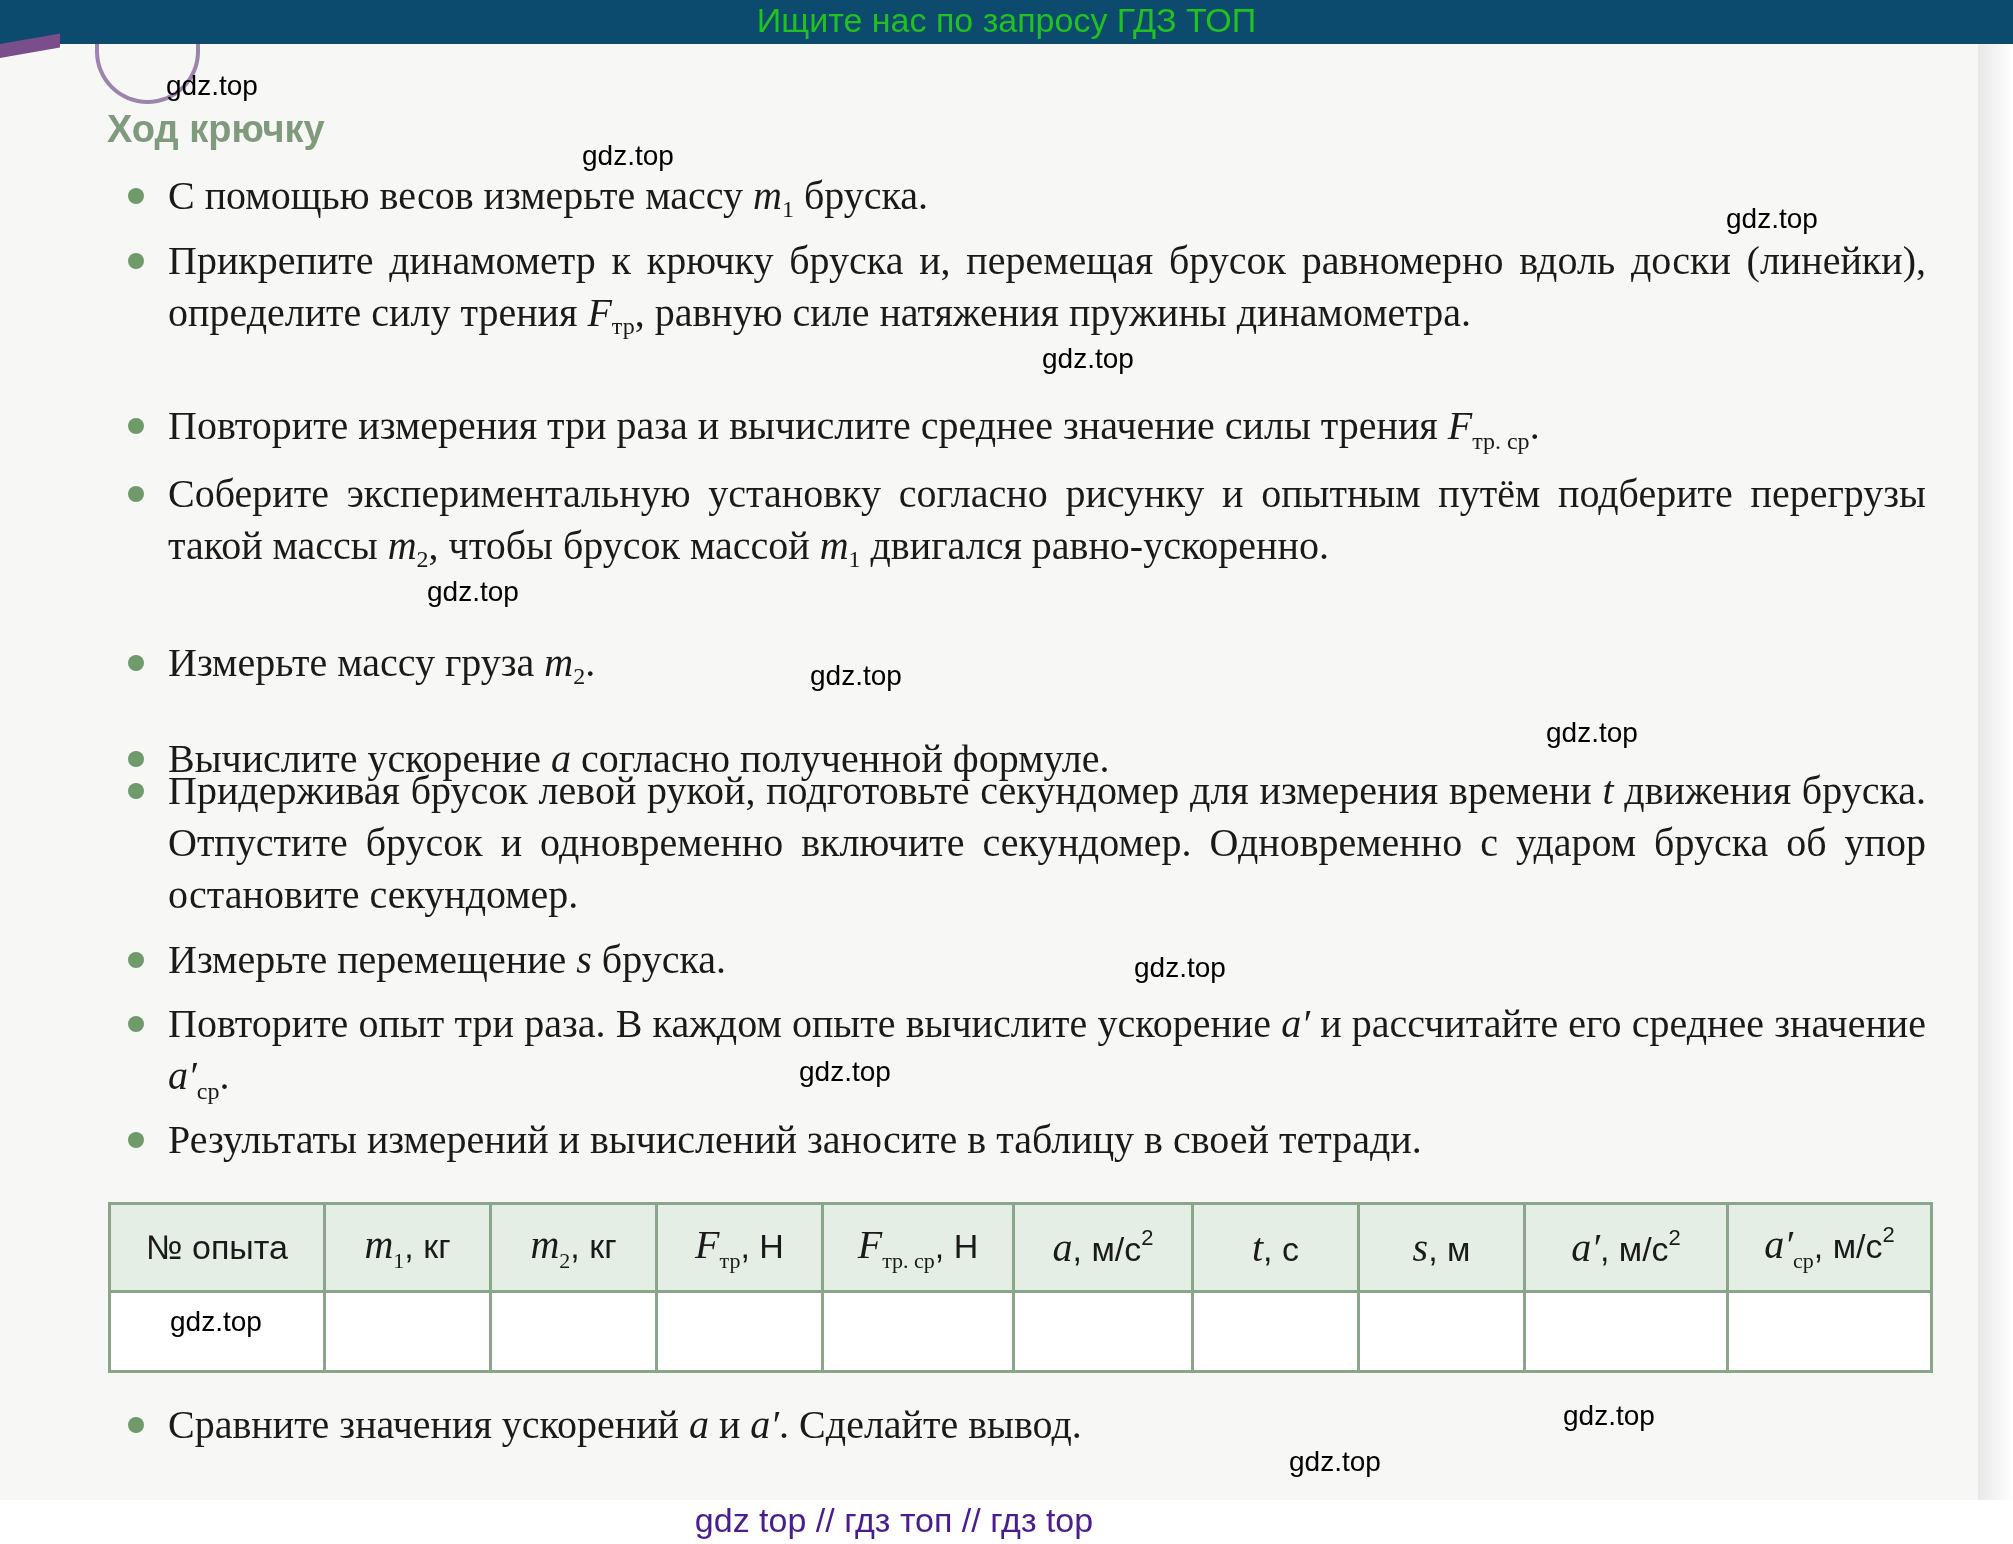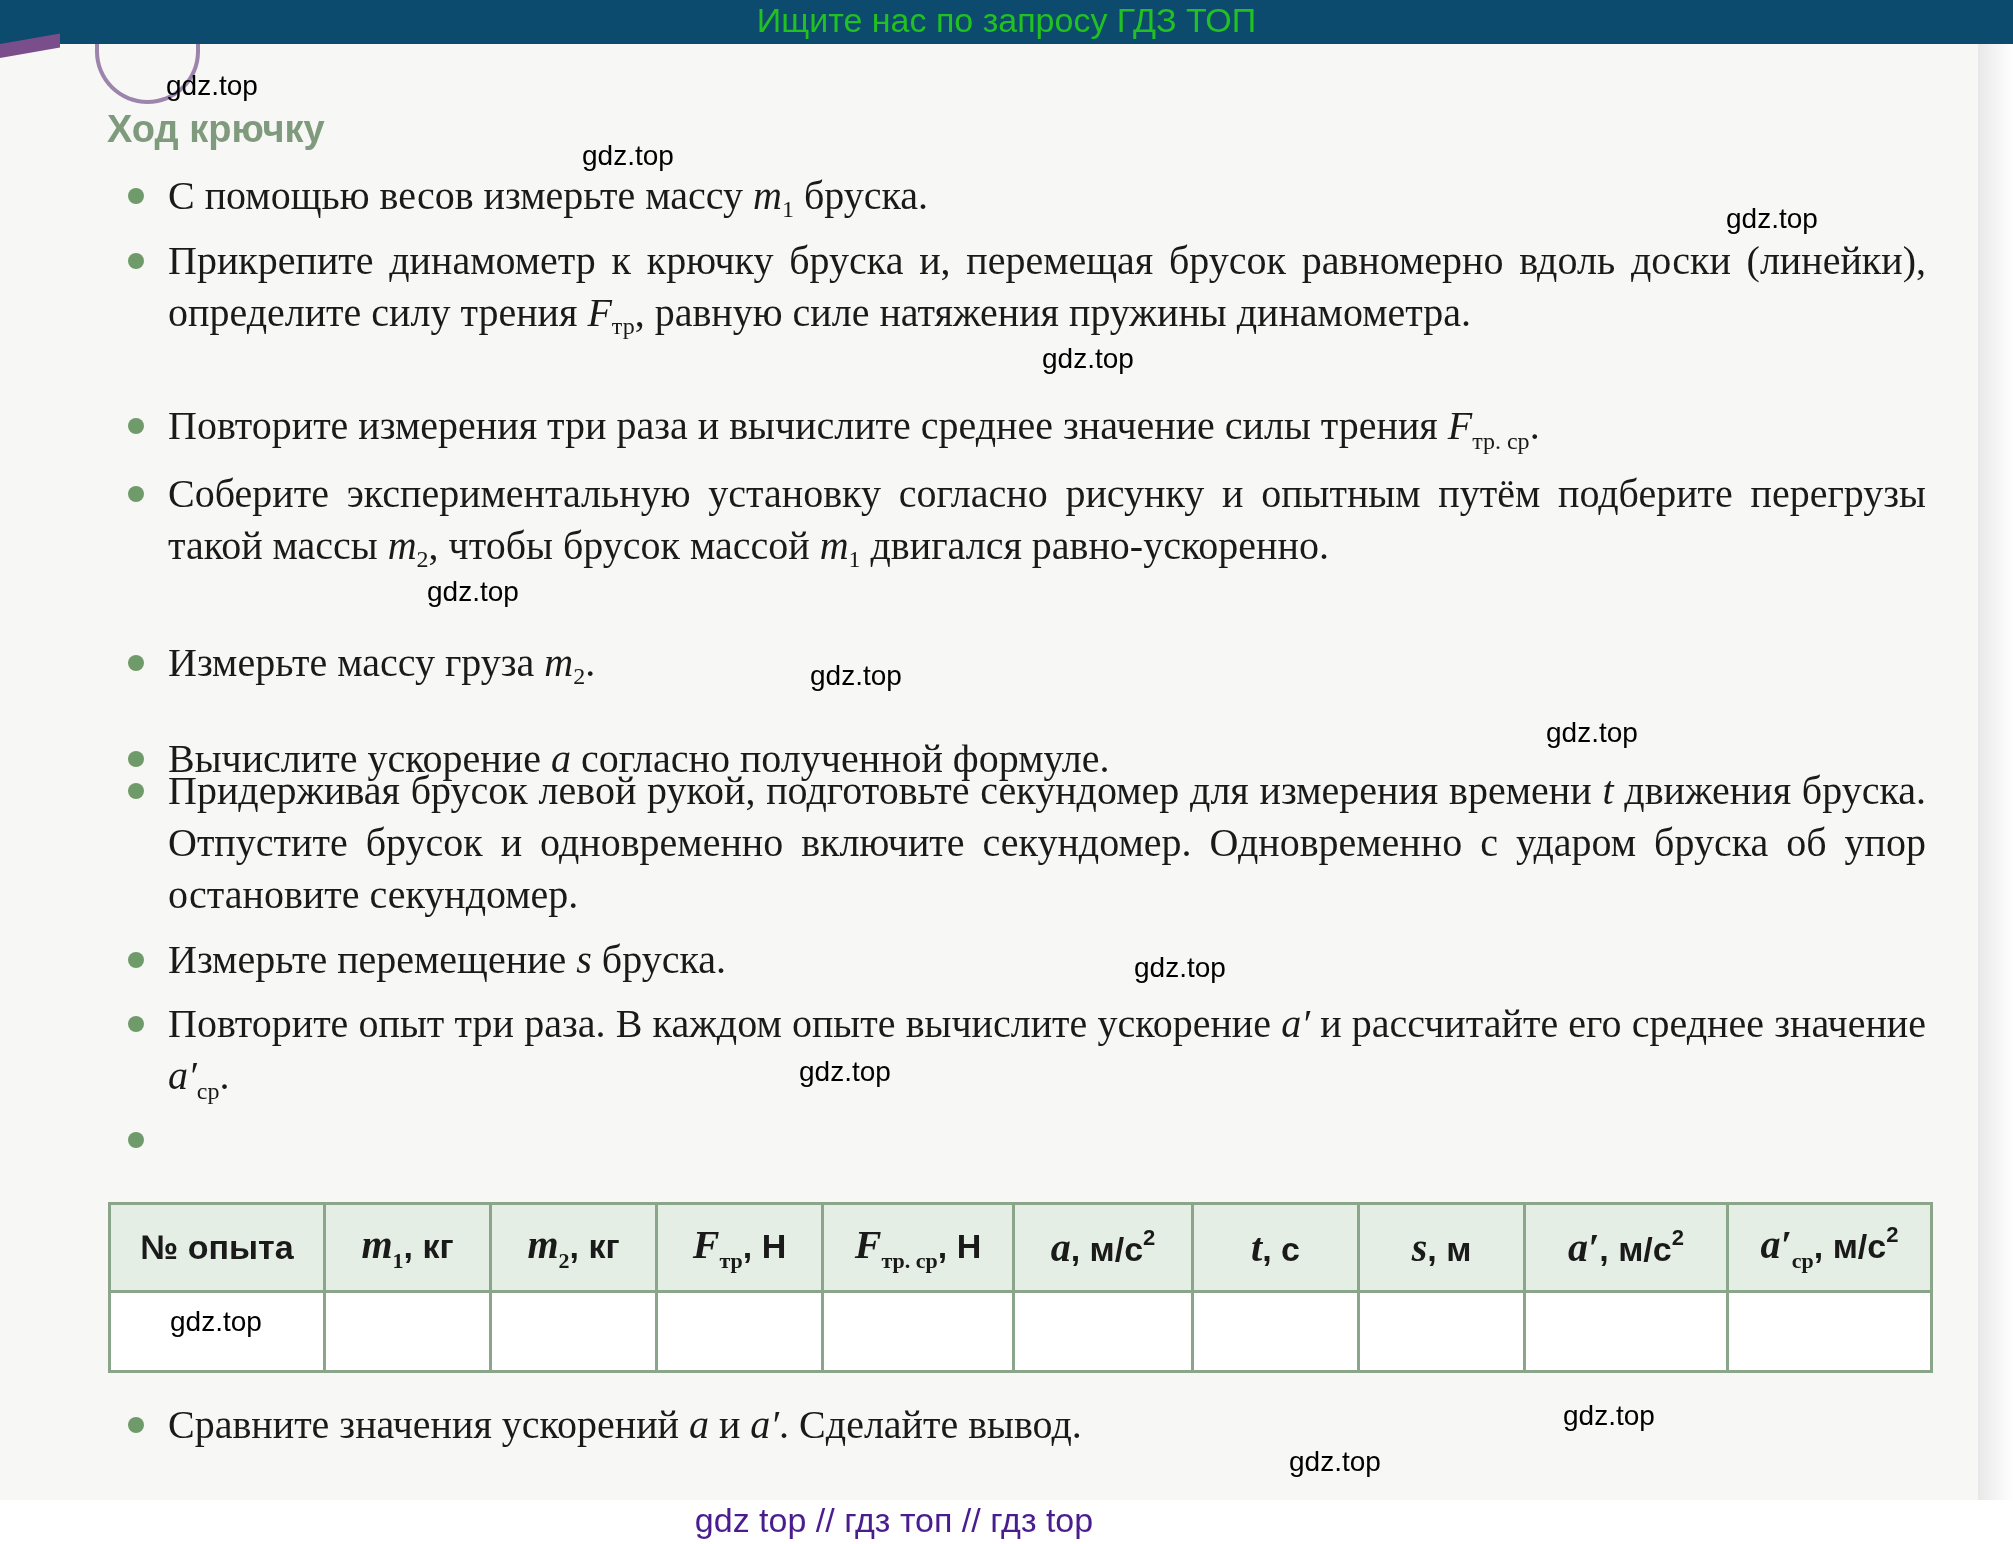--- a/index.html
+++ b/index.html
@@ -62,21 +62,21 @@
   }
 
   table.results {
     position: absolute; left: 108px; top: 1202px; width: 1822px;
     border-collapse: collapse; table-layout: fixed;
   }
   table.results th, table.results td {
     border: 3px solid #8aa58a; text-align: center; vertical-align: middle;
   }
   table.results th {
-    background: #e5eee4; height: 88px; font-weight: bold;
+    background: #e5eee4; height: 88px; font-weight: normal;
     font-family: "Liberation Sans", "DejaVu Sans", sans-serif; font-size: 34px;
     white-space: nowrap;
   }
   table.results td { background: #ffffff; height: 80px; }
   .hm { font-family: "Liberation Serif", "DejaVu Serif", serif; font-style: italic; font-size: 40px; }
   .hs { font-family: "Liberation Serif", "DejaVu Serif", serif; font-size: 22px; vertical-align: -10px; }
   .hsup { font-size: 22px; vertical-align: 16px; }
 </style>
 </head>
 <body>
@@ -131,20 +131,21 @@
     <span>Измерьте перемещение </span><span class="m">s</span><span> бруска.</span>
   </div>
 
   <div class="step" style="top:998px;">
     <span class="bullet"></span>
     <span>Повторите опыт три раза. В каждом опыте вычислите ускорение </span><span class="m">a′</span><span> и рассчитайте его среднее значение </span><span class="m">a′</span><span class="subsm">ср</span><span>.</span>
   </div>
 
   <div class="step" style="top:1114px;">
     <span class="bullet"></span>
+    <span>Результаты измерений и вычислений заносите в таблицу в своей тетради.</span>
   </div>
 
   <div class="step" style="top:1399px;">
     <span class="bullet"></span>
     <span>Сравните значения ускорений </span><span class="m">a</span><span> и </span><span class="m">a′</span><span>. Сделайте вывод.</span>
   </div>
 </div>
 
 <table class="results">
   <colgroup>

